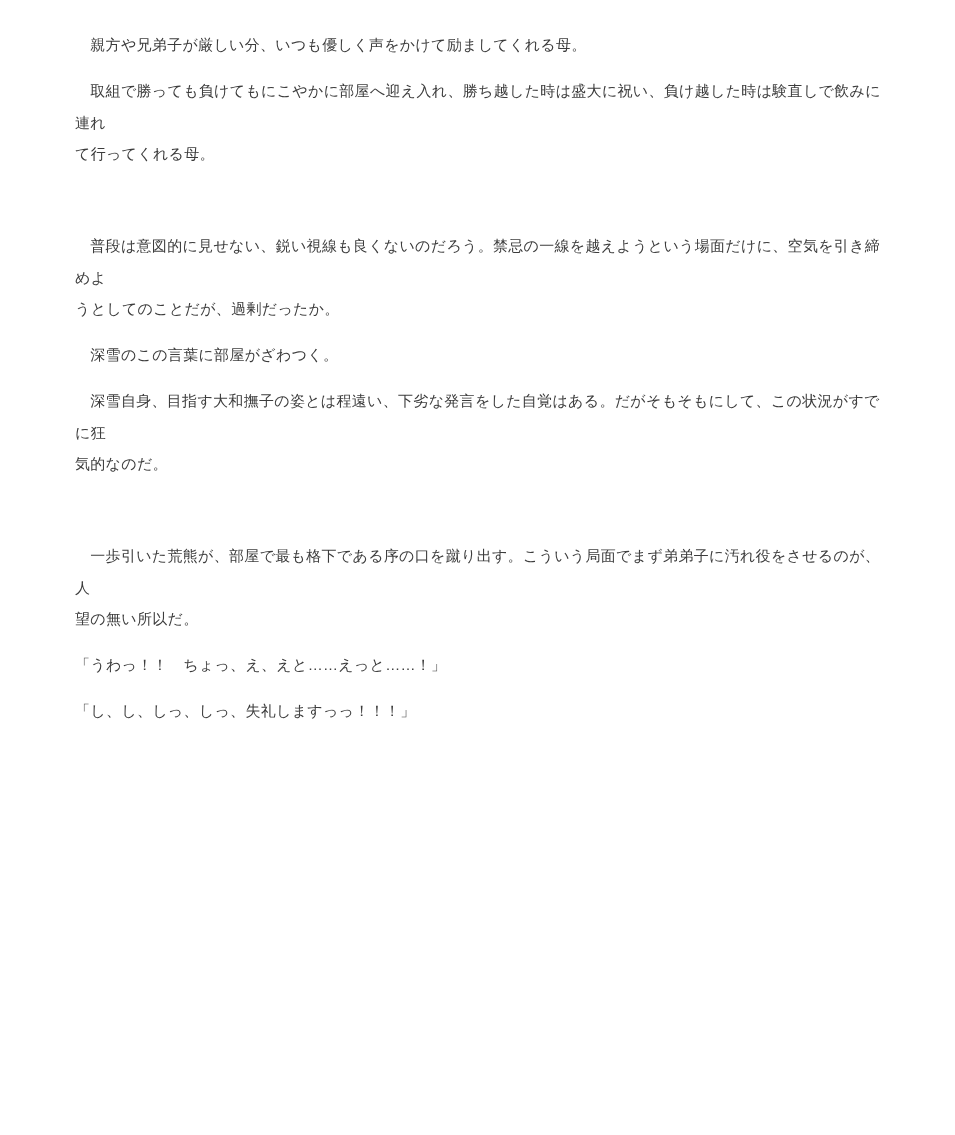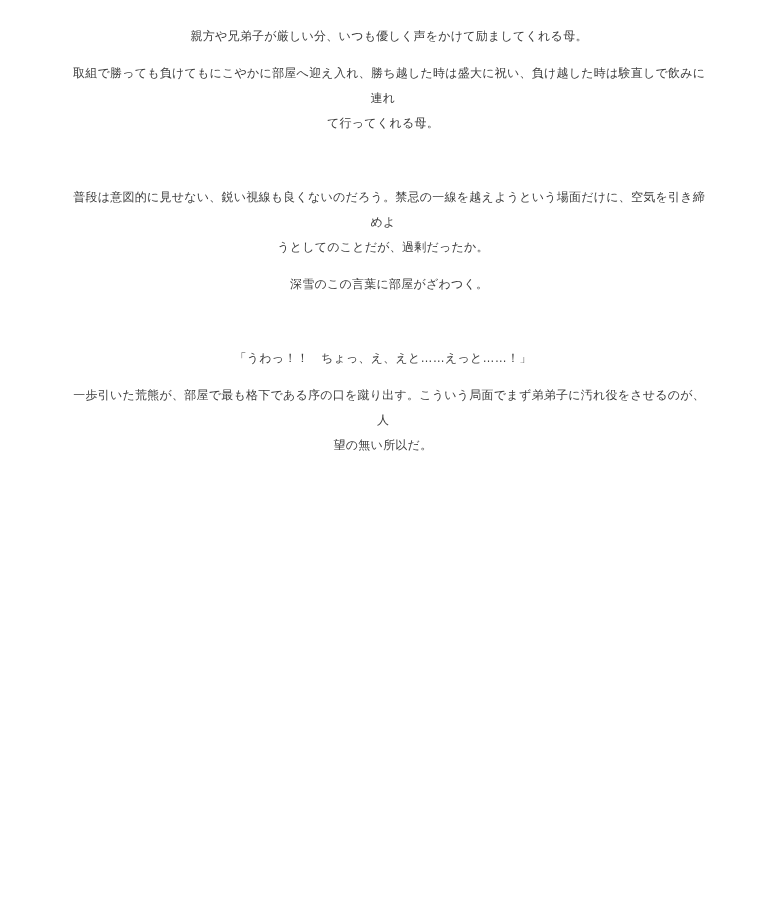--- a/index.html
+++ b/index.html
@@ -19,35 +19,38 @@
     font-family: "Liberation Sans", "DejaVu Sans", sans-serif;
     font-size: 12px;
     line-height: 25px;
     color: #3c3c3c;
     letter-spacing: 0.02em;
   }
   .para {
     margin: 0 0 12px 0;
     white-space: pre-line;      
     word-break: break-all;
-    text-align: center;
+    text-align: left;
   }
   .para.blank {
     height: 25px;               
   }
 </style>
 </head>
 <body style="background: rgb(255, 255, 255);">
 
 <main class="novel-body" style="color: rgb(60, 60, 60);">
 
 <p class="para">　親方や兄弟子が厳しい分、いつも優しく声をかけて励ましてくれる母。</p>
     <p class="para">　取組で勝っても負けてもにこやかに部屋へ迎え入れ、勝ち越した時は盛大に祝い、負け越した時は験直しで飲みに連れ
 て行ってくれる母。</p>
     <p class="para blank"></p>
     <p class="para">　普段は意図的に見せない、鋭い視線も良くないのだろう。禁忌の一線を越えようという場面だけに、空気を引き締めよ
 うとしてのことだが、過剰だったか。</p>
     <p class="para">　深雪のこの言葉に部屋がざわつく。</p>
+    <p class="para">　深雪自身、目指す大和撫子の姿とは程遠い、下劣な発言をした自覚はある。だがそもそもにして、この状況がすでに狂
+気的なのだ。</p>
     <p class="para blank"></p>
-    <p class="para">「うわっ！！　ちょっ、え、えと……えっと……！」</p>
     <p class="para">　一歩引いた荒熊が、部屋で最も格下である序の口を蹴り出す。こういう局面でまず弟弟子に汚れ役をさせるのが、人
 望の無い所以だ。</p>
+    <p class="para">「うわっ！！　ちょっ、え、えと……えっと……！」</p>
+    <p class="para">「し、し、しっ、しっ、失礼しますっっ！！！」</p>
   </main>
 
 </body></html>

